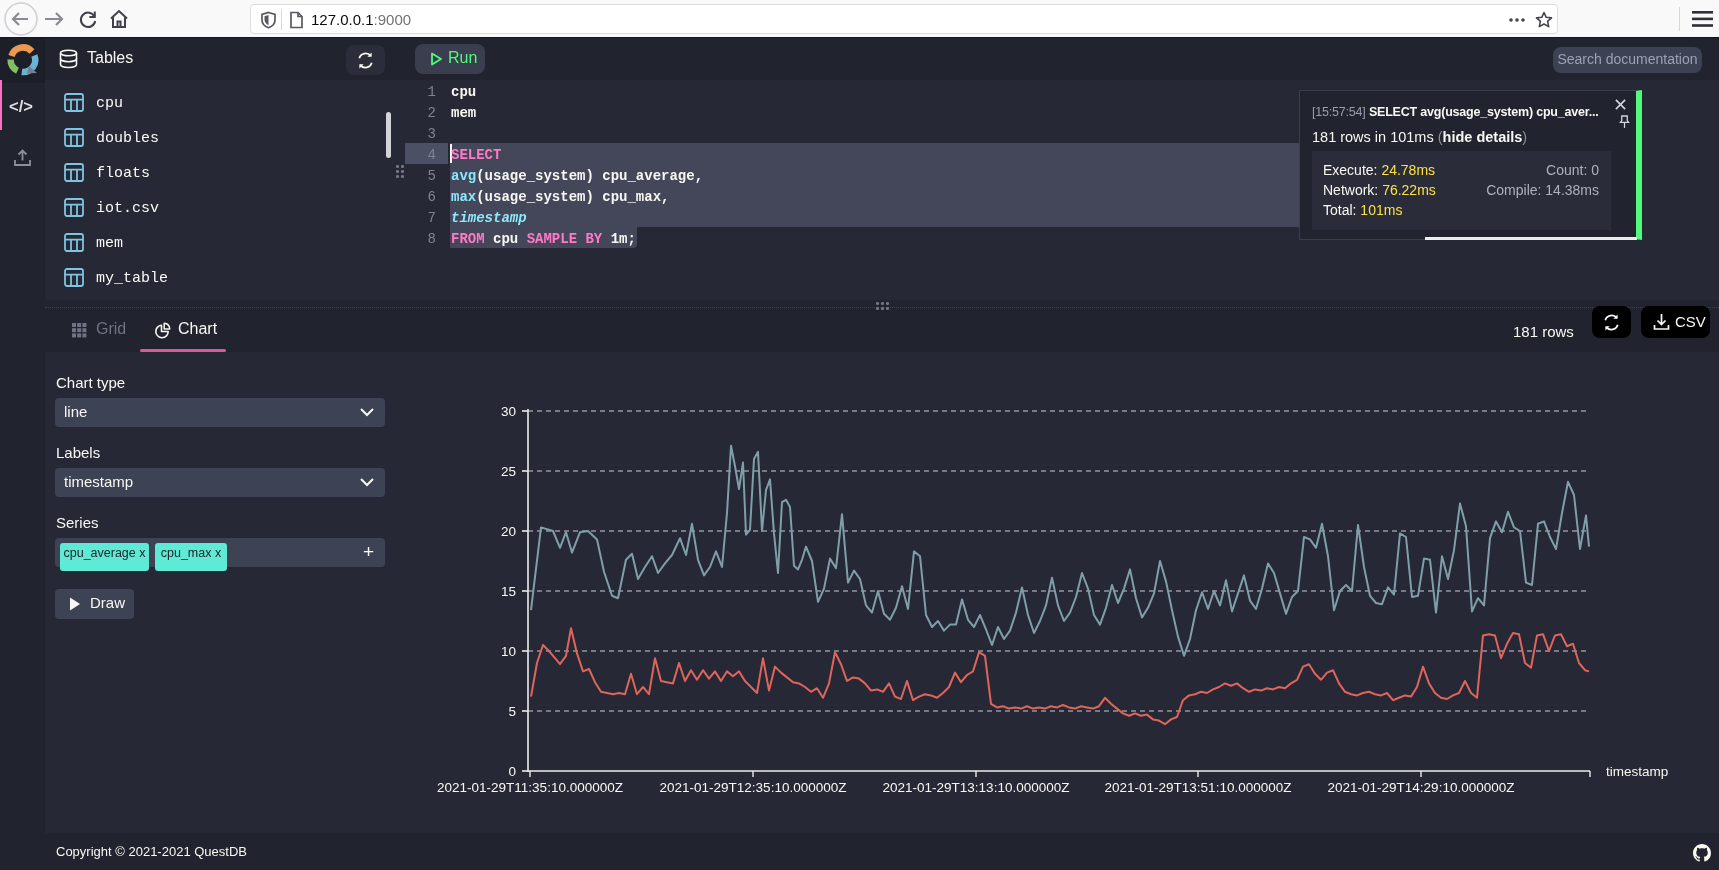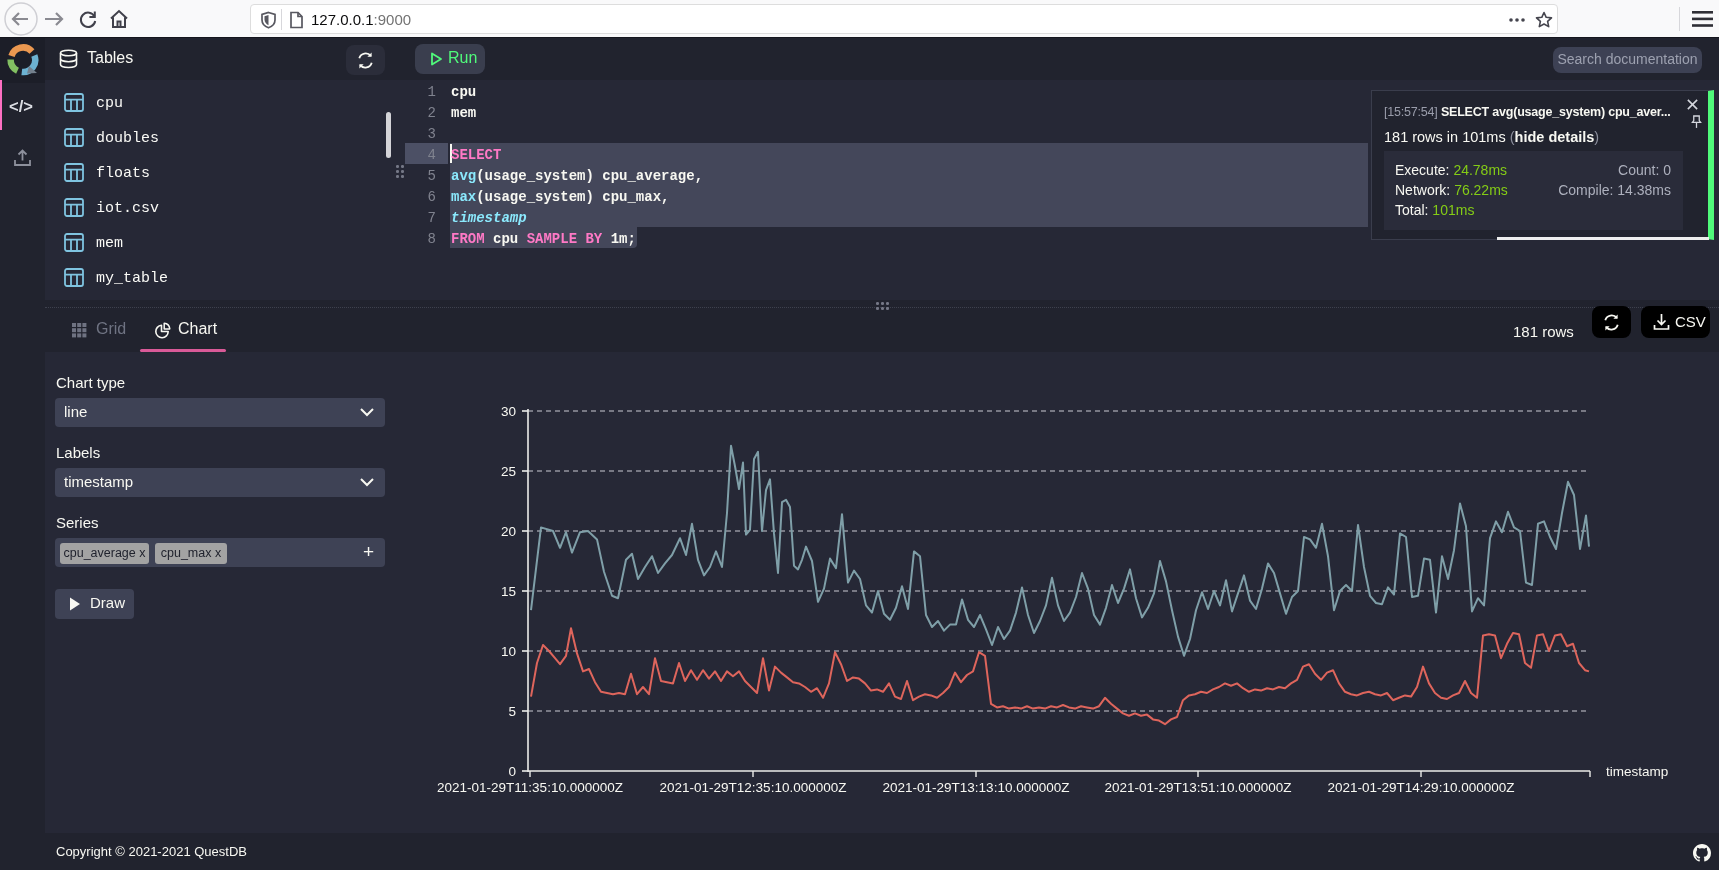--- a/index.html
+++ b/index.html
@@ -34,45 +34,45 @@
 #runbtn span { position:absolute; left:33px; top:5px; color:#50fa7b; font-size:16px; }
 #searchdoc { position:absolute; left:1148px; top:9px; width:149px; height:26px; background:#3d4154; border-radius:8px; color:#9da1b0; font-size:14px; text-align:center; line-height:25px; }
 #editor { position:absolute; left:405px; top:80px; width:1314px; height:220px; background:#262836;
   font-family:"Liberation Mono",monospace; font-size:14px; line-height:21px; }
 .gut { position:absolute; left:0; width:31px; text-align:right; color:#80838f; }
 .cl  { position:absolute; left:46px; white-space:pre; color:#f8f8f2; font-weight:bold; }
 .selrect { position:absolute; background:#44475a; }
 .kw { color:#ff79c6; } .fn { color:#8be9fd; } .it { color:#8be9fd; font-style:italic; }
 
 
-#notif { position:absolute; left:1371px; top:90px; width:343px; height:150px; background:#21232e; border:1px solid #3a3d4c; border-right:6px solid #50fa7b; }
+#notif { position:absolute; left:1299px; top:90px; width:343px; height:150px; background:#21232e; border:1px solid #3a3d4c; border-right:6px solid #50fa7b; }
 #notif .r1 { position:absolute; left:12px; top:14px; font-size:12.5px; letter-spacing:-0.2px; color:#f8f8f2; white-space:nowrap; }
 #notif .r1 b { font-weight:bold; }
 #notif .ts { color:#9a9dab; }
 #notif .r2 { position:absolute; left:12px; top:38px; font-size:14.5px; color:#f8f8f2; }
 #notif .dim { color:#8b8e9c; }
 #statbox { position:absolute; left:12px; top:60px; width:299px; height:79px; background:#2a2c3a; font-size:14px; }
 #statbox .lcol { position:absolute; left:11px; top:9px; line-height:20px; color:#f8f8f2; }
 #statbox .rcol { position:absolute; right:12px; top:9px; line-height:20px; color:#adb0bd; text-align:right; }
-#statbox .v { color:#84cc16; }
+#statbox .v { color:#fde047; }
 #progress { position:absolute; left:125px; bottom:-1px; width:212px; height:3px; background:#ececec; }
 
 
 #tabstrip { position:absolute; left:45px; top:300px; width:1674px; height:52px; background:#21232e; }
 #pinkline { position:absolute; left:95px; top:49px; width:86px; height:3px; background:#d95a98; border-radius:2px; }
 .tabtxt { position:absolute; top:20px; font-size:16px;text-align:center; }
 #rows181 { position:absolute; left:1468px; top:23px; font-size:15px; color:#f8f8f2; }
 .minibtn { position:absolute; top:6px; height:32px; background:#000000; border-radius:8px; }
 
 
 #chartpanel { position:absolute; left:45px; top:352px; width:1674px; height:481px; background:#262836; }
 .ctl-label { position:absolute; left:11px; font-size:15px; color:#f8f8f2; }
 .sel { position:absolute; left:10px; width:330px; height:29px; background:#3e4255; border-radius:4px; color:#f8f8f2; font-size:15px; }
 .sel span { position:absolute; left:9px; top:5px; }
-.chip { position:absolute; top:5px; height:21px; background:#a3a3a3; border-radius:3px; color:#21232e; font-size:12.5px; line-height:20px; text-align:center; }
+.chip { position:absolute; top:5px; height:28px; background:#5eead4; border-radius:3px; color:#21232e; font-size:12.5px; line-height:20px; text-align:center; }
 #drawbtn { position:absolute; left:10px; top:237px; width:79px; height:30px; background:#3e4255; border-radius:4px; }
 #drawbtn span { position:absolute; left:35px; top:5px; color:#f8f8f2; font-size:15px; }
 
 
 #footer { position:absolute; left:0; top:833px; width:1719px; height:37px; background:#21232e; }
 #footer .cp { position:absolute; left:56px; top:11px; font-size:13px; color:#f8f8f2; }
 </style>
 </head>
 <body>
 <div id="stage">

